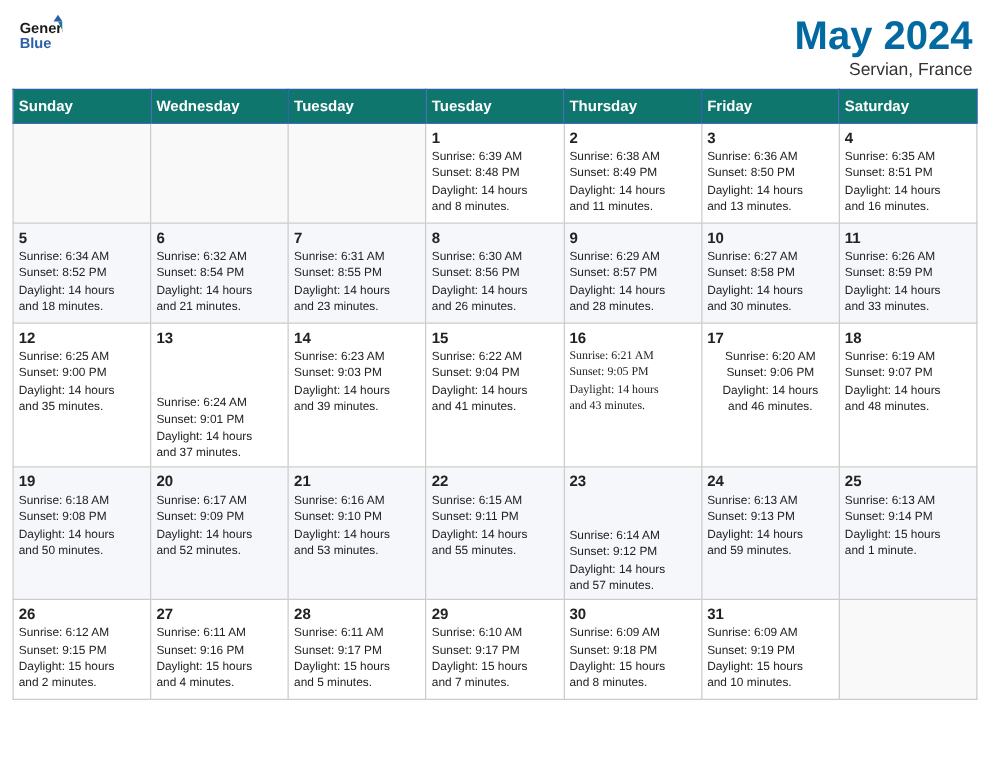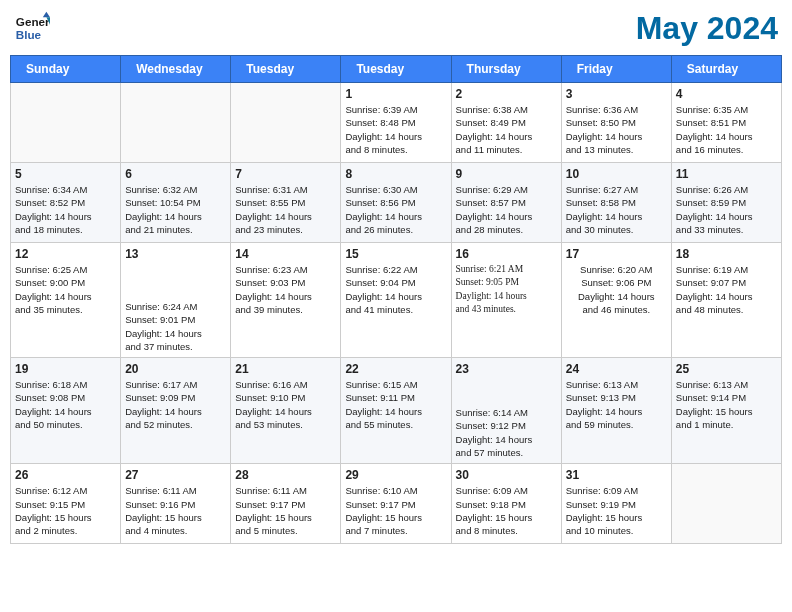--- a/index.html
+++ b/index.html
@@ -37,25 +37,25 @@
     .location {
       font-size: 14px;
       color: #333;
     }
     table {
       width: 100%;
       border-collapse: collapse;
       table-layout: fixed;
     }
     th {
-      background-color: #3b82f6;
+      background-color: #0f766e;
       color: #fff;
       font-size: 12px;
       font-weight: bold;
-      padding: 6px 15px;
+      padding: 6px 4px;
       text-align: left;
       border: 1px solid #2b5fa8;
     }
     td {
       border: 1px solid #ccc;
       vertical-align: top;
       padding: 4px;
       font-size: 10px;
       color: #222;
       height: 80px;
@@ -87,20 +87,21 @@
   <div class="logo">
     <svg class="logo-icon" viewBox="0 0 40 40">
       <text x="2" y="18" font-size="13" font-weight="bold" fill="#1a1a1a">General</text>
       <text x="2" y="32" font-size="13" font-weight="bold" fill="#2b5fa8">Blue</text>
       <polygon points="32,8 40,8 36,2" fill="#2b5fa8"></polygon>
       <polygon points="36,8 40,16 40,8" fill="#1a7a9a"></polygon>
     </svg>
   </div>
   <div class="title-block">
     <div class="month-year">May 2024</div>
+    <div class="location">Servian, France</div>
   </div>
 </div>
 
 <table>
   <thead>
     <tr>
     <th>Sunday</th>
         <th>Wednesday</th>
         <th>Tuesday</th>
         <th>Tuesday</th>
@@ -147,21 +148,21 @@
         <td>
           <span class="day-num">5</span>
           <div class="cell-text" style="white-space: pre-line;">Sunrise: 6:34 AM
 Sunset: 8:52 PM
 Daylight: 14 hours
 and 18 minutes.</div>
         </td>
         <td>
           <span class="day-num">6</span>
           <div class="cell-text" style="white-space: pre-line;">Sunrise: 6:32 AM
-Sunset: 10:54 PM
+Sunset: 8:54 PM
 Daylight: 14 hours
 and 21 minutes.</div>
         </td>
         <td>
           <span class="day-num">7</span>
           <div class="cell-text" style="white-space: pre-line;">Sunrise: 6:31 AM
 Sunset: 8:55 PM
 Daylight: 14 hours
 and 23 minutes.</div>
         </td>

